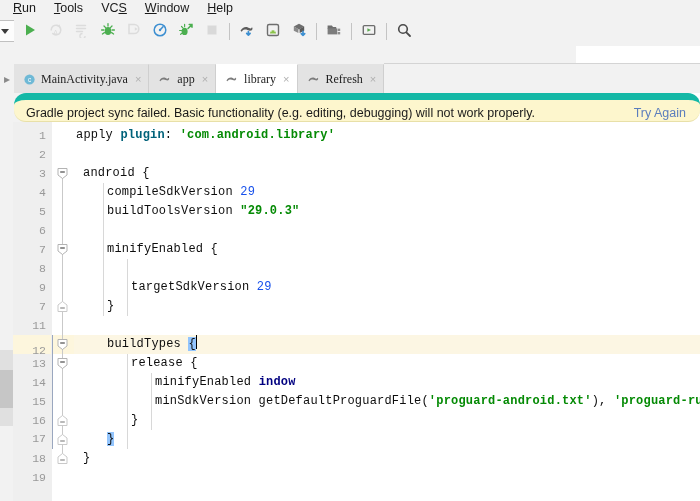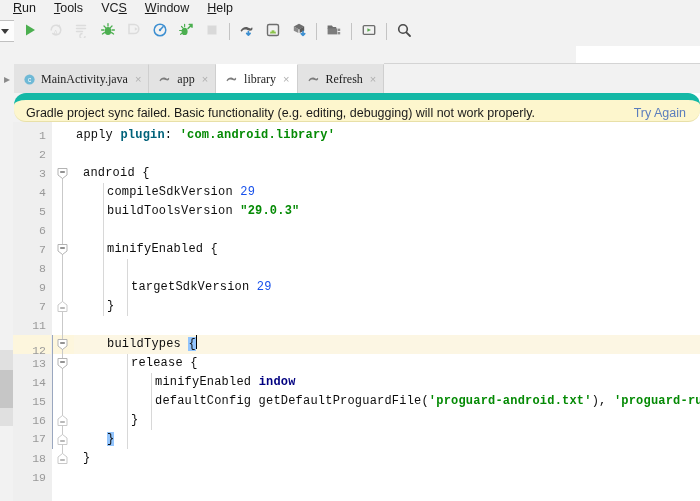--- a/index.html
+++ b/index.html
@@ -562,21 +562,21 @@
         <div class="code-line" style="top: 61px; left: 33px;"><span class="plain">compileSdkVersion </span><span class="num">29</span></div>
         <div class="code-line" style="top: 80px; left: 33px;"><span class="plain">buildToolsVersion </span><span class="str">"29.0.3"</span></div>
         <div class="code-line" style="top: 99px; left: 9px;"></div>
         <div class="code-line" style="top: 118px; left: 33px;"><span class="plain">minifyEnabled {</span></div>
         <div class="code-line" style="top: 156px; left: 57px;"><span class="plain">targetSdkVersion </span><span class="num">29</span></div>
         <div class="code-line" style="top: 175px; left: 33px;"><span class="plain">}</span></div>
         <div class="code-line" style="top: 194px; left: 9px;"></div>
         <div class="code-line" style="top: 213px; left: 33px;"><span class="plain">buildTypes </span><span class="brace-hl">{</span><span class="caret"></span></div>
         <div class="code-line" style="top: 232px; left: 57px;"><span class="plain">release {</span></div>
         <div class="code-line" style="top: 251px; left: 81px;"><span class="plain">minifyEnabled </span><span class="bool">indow</span></div>
-        <div class="code-line" style="top: 270px; left: 81px;"><span class="plain">defaultConfig getDefaultProguardFile(</span><span class="str">'proguard-android.txt'</span><span class="plain">), </span><span class="str">'proguard-rules.txt'</span></div>
+        <div class="code-line" style="top: 270px; left: 81px;"><span class="plain">minSdkVersion getDefaultProguardFile(</span><span class="str">'proguard-android.txt'</span><span class="plain">), </span><span class="str">'proguard-rules.txt'</span></div>
         <div class="code-line" style="top: 289px; left: 57px;"><span class="plain">}</span></div>
         <div class="code-line" style="top: 308px; left: 33px;"><span class="brace-hl">}</span></div>
         <div class="code-line" style="top: 327px; left: 9px;"><span class="plain">}</span></div>
         <div class="code-line" style="top: 346px; left: 9px;"></div>
         <div class="indent-guide" style="left: 29px; top: 61px; height: 133px;"></div>
         <div class="indent-guide" style="left: 53px; top: 137px; height: 57px;"></div>
         <div class="indent-guide" style="left: 77px; top: 251px; height: 57px;"></div>
         <div class="indent-guide" style="left: 53px; top: 232px; height: 95px;"></div>
       </div>
 

